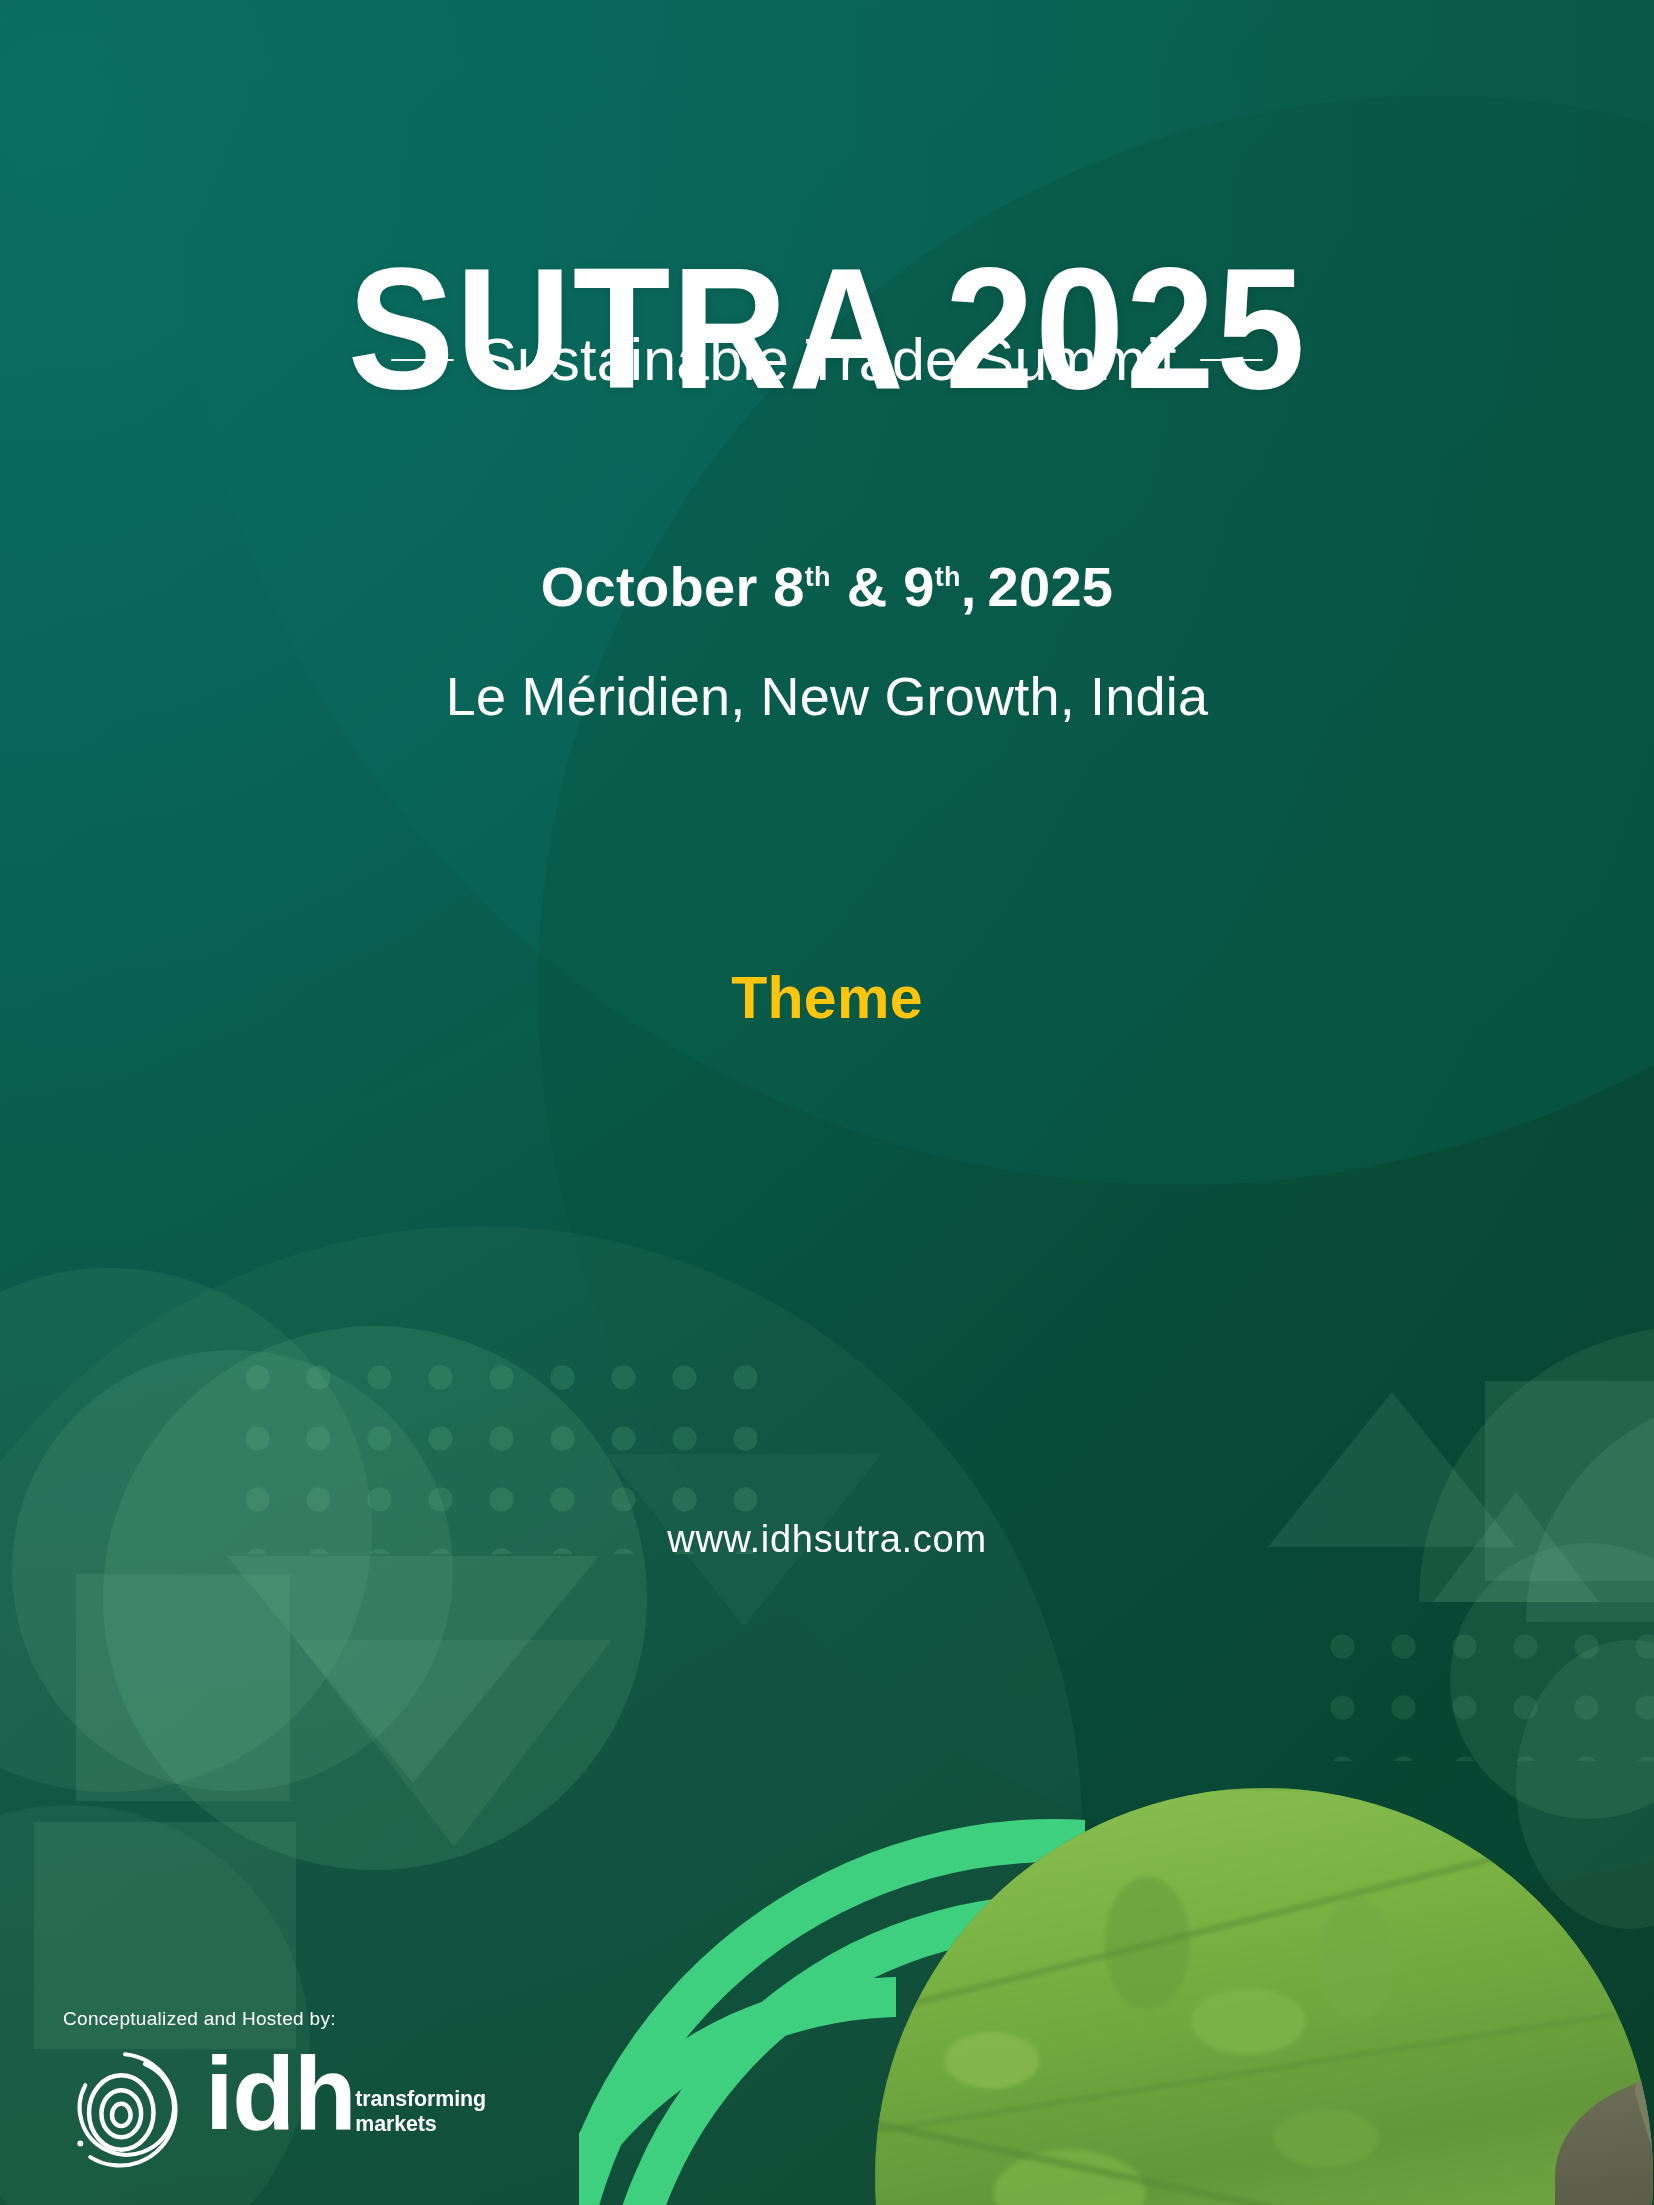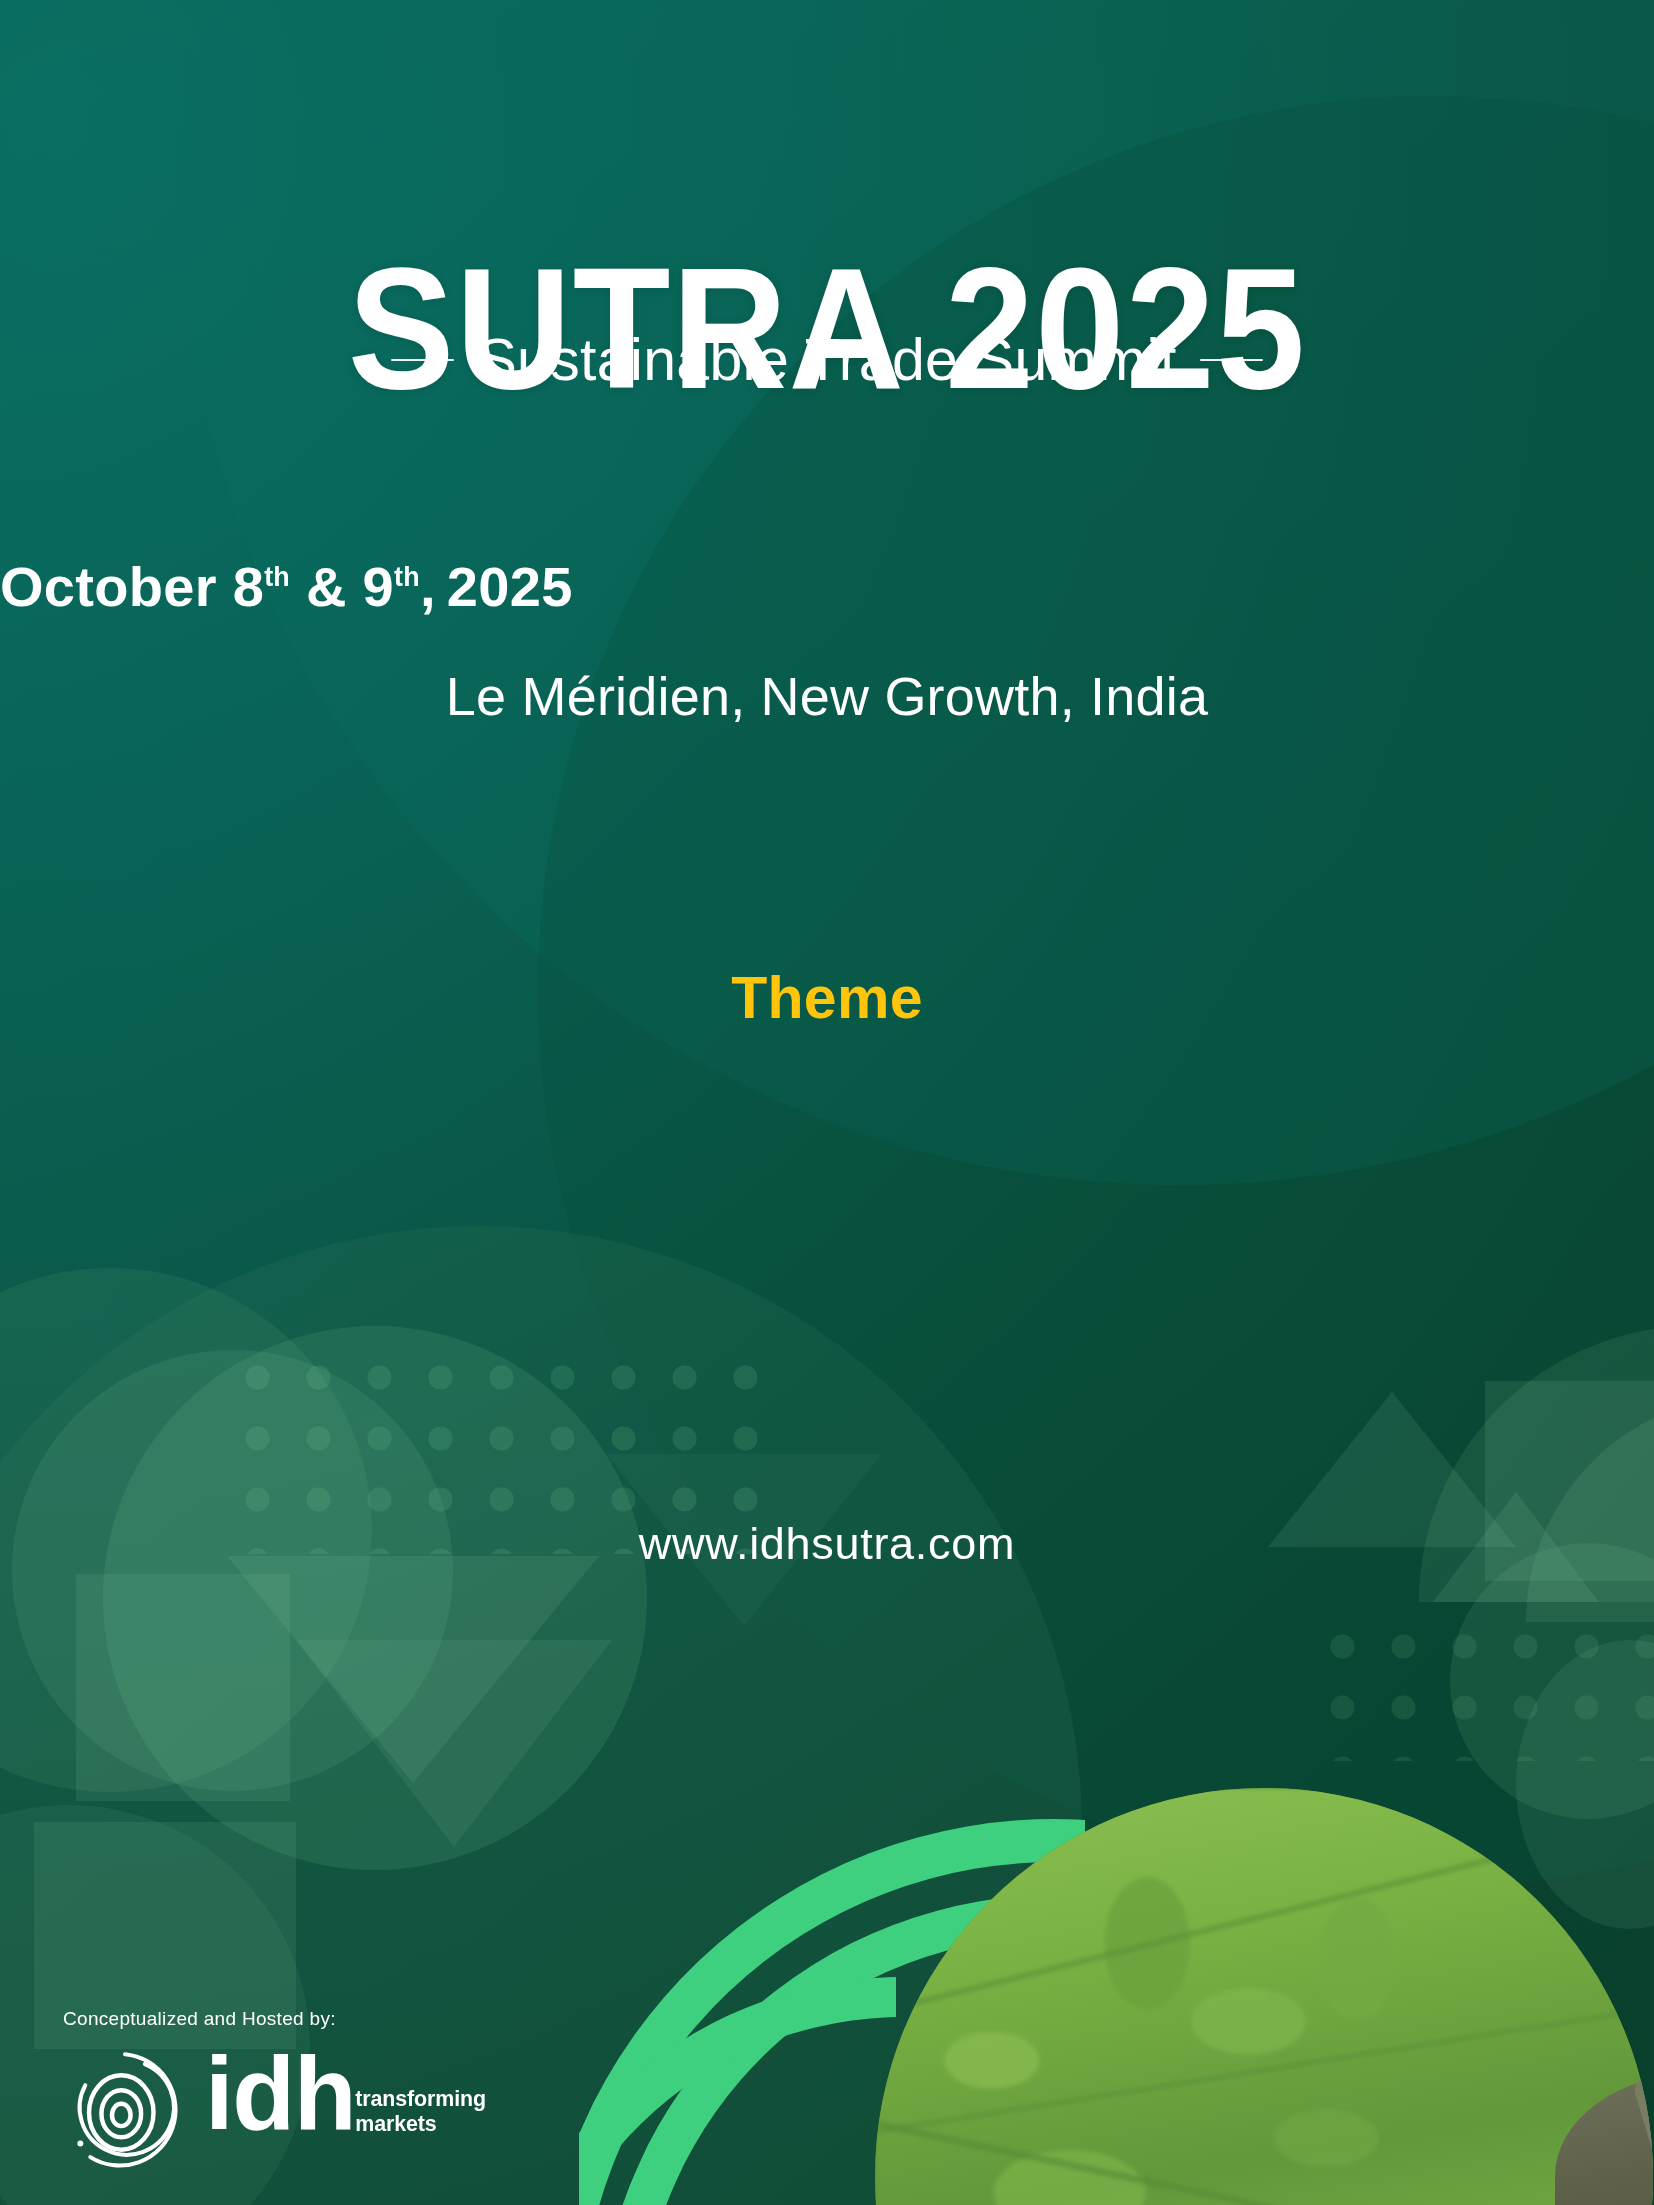--- a/index.html
+++ b/index.html
@@ -112,21 +112,21 @@
     font-size:59px;
     font-weight:400;
     letter-spacing:0.3px;
     white-space:nowrap;
     text-align:center;
   }
 
   .date{
     position:absolute;
     left:0; right:0; top:530px;
-    text-align:left;
+    text-align:center;
     font-size:56px;
     font-weight:700;
     letter-spacing:0.3px;
   }
   .date sup{
     font-size:.48em;
     vertical-align:super;
     font-weight:700;
     line-height:0;
   }
@@ -159,21 +159,21 @@
     font-weight:700;
     line-height:1.30;
     letter-spacing:0.1px;
   }
   .theme-text div{display:block;}
 
   .website{
     position:absolute;
     left:0; right:0; top:1494px;
     text-align:center;
-    font-size:45px;
+    font-size:38px;
     font-weight:300;
     letter-spacing:0.7px;
   }
 
   
   .br-art{
     position:absolute;
     left:579px; top:1688px;
     width:1075px; height:517px;
     overflow:hidden;

